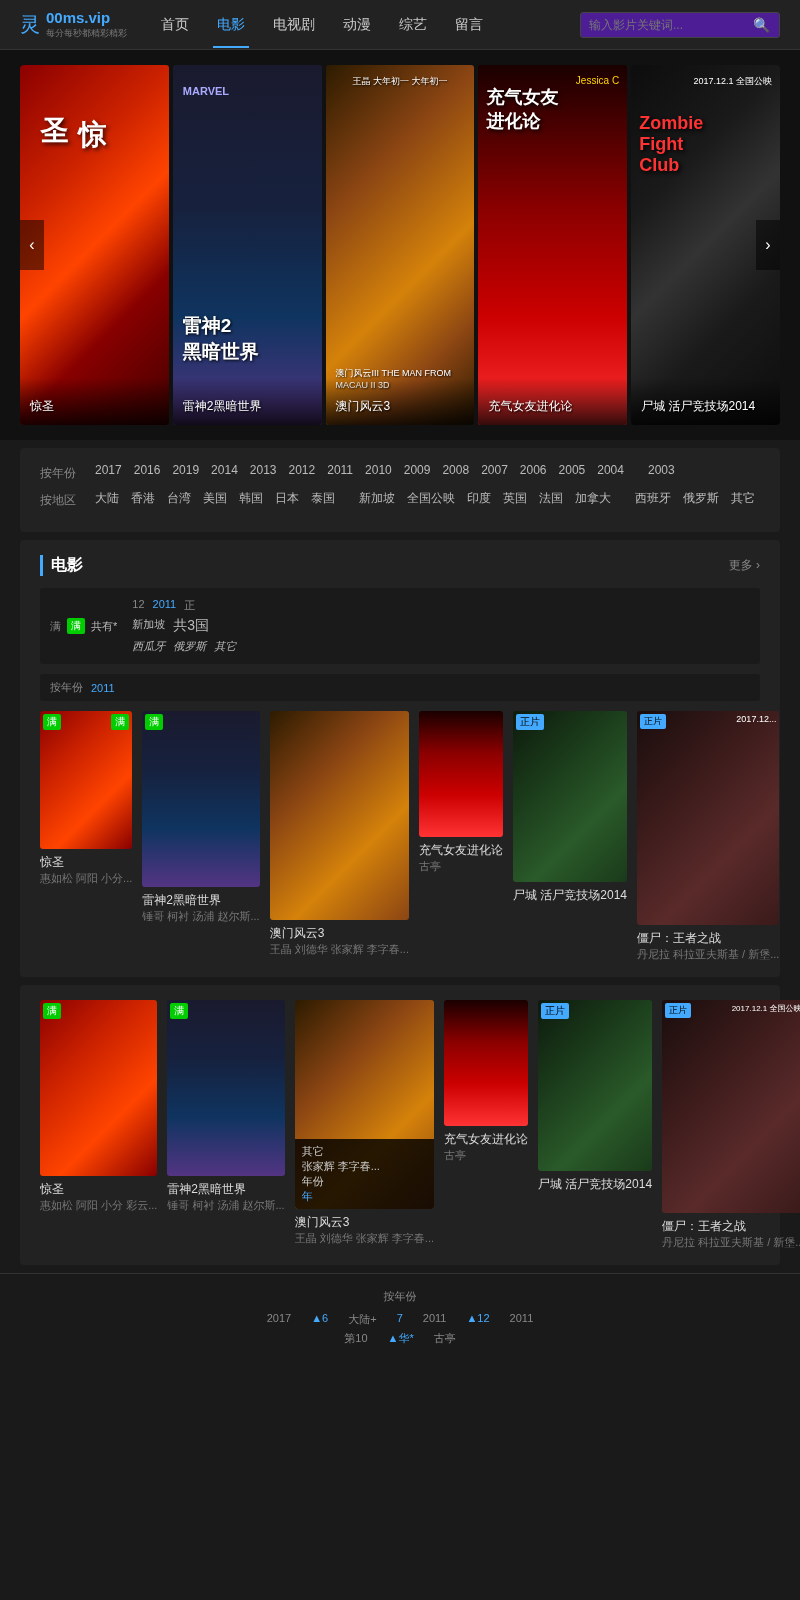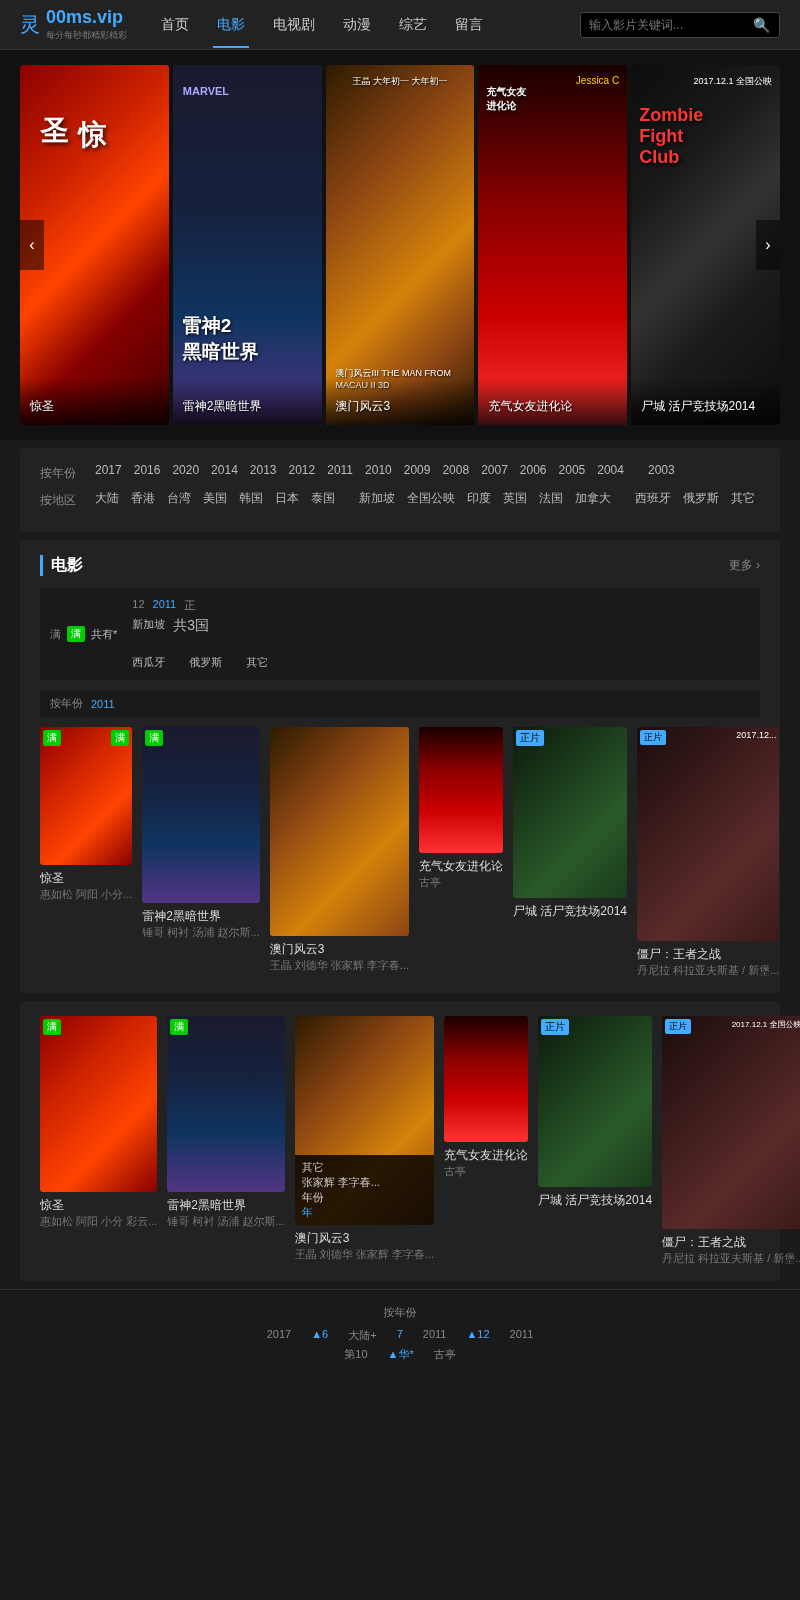--- a/index.html
+++ b/index.html
@@ -26,21 +26,21 @@
       align-items: center;
       margin-right: 30px;
     }
     .logo-icon {
       color: #4af;
       font-size: 20px;
       margin-right: 6px;
     }
     .logo-text {
       color: #4af;
-      font-size: 18px;
+      font-size: 15px;
       font-weight: bold;
       line-height: 1.2;
     }
     .logo-sub {
       color: #777;
       font-size: 9px;
     }
     .nav {
       display: flex;
       align-items: center;
@@ -63,21 +63,21 @@
       position: absolute;
       bottom: 0;
       left: 0;
       right: 0;
       height: 2px;
       background: #4af;
     }
     .search-box {
       display: flex;
       align-items: center;
-      background: #000000;
+      background: #4c1d95;
       border: 1px solid #444;
       border-radius: 3px;
       padding: 4px 8px;
       width: 200px;
     }
     .search-input {
       background: transparent;
       border: none;
       outline: none;
       color: #ccc;
@@ -390,47 +390,47 @@
 
       <div class="poster-item p3">
         <div style="position:absolute;top:10px;left:5px;right:5px;color:#fff;font-size:9px;text-align:center;text-shadow:1px 1px 2px #000;">王晶 大年初一 大年初一</div>
         <div class="poster-en-title" style="font-size:9px;bottom:35px;">澳门风云III THE MAN FROM MACAU II 3D</div>
         <div class="poster-overlay">
           <div class="poster-title">澳门风云3</div>
         </div>
       </div>
 
       <div class="poster-item p4">
-        <div style="position:absolute;top:20px;left:8px;color:#fff;font-size:10px;font-weight:bold;text-shadow:2px 2px 4px #000;">充气女友<br>进化论</div>
+        <div style="position:absolute;top:20px;left:8px;color:#fff;font-size:18px;font-weight:bold;text-shadow:2px 2px 4px #000;">充气女友<br>进化论</div>
         <div style="position:absolute;top:10px;right:8px;color:#ffd700;font-size:10px;">Jessica C</div>
         <div class="poster-overlay">
           <div class="poster-title">充气女友进化论</div>
         </div>
       </div>
 
       <div class="poster-item p5">
         <div style="position:absolute;top:10px;right:8px;color:#fff;font-size:9px;">2017.12.1 全国公映</div>
-        <div style="position:absolute;top:40px;left:8px;color:#ff3333;font-size:18px;font-weight:bold;text-shadow:2px 2px 4px #000;">Zombie<br>Fight<br>Club</div>
+        <div style="position:absolute;top:48px;left:8px;color:#ff3333;font-size:18px;font-weight:bold;text-shadow:2px 2px 4px #000;">Zombie<br>Fight<br>Club</div>
         <div class="poster-overlay">
           <div class="poster-title">尸城 活尸竞技场2014</div>
         </div>
       </div>
     </div>
     <button class="carousel-btn carousel-prev">‹</button>
     <button class="carousel-btn carousel-next">›</button>
   </div>
 </section>
 
 <section class="filter-section">
   <div class="filter-row">
     <span class="filter-label">按年份</span>
     <div class="filter-tags">
       <span class="filter-tag">2017</span>
       <span class="filter-tag">2016</span>
-      <span class="filter-tag">2020</span>
+      <span class="filter-tag">2019</span>
       <span class="filter-tag">2014</span>
       <span class="filter-tag">2013</span>
       <span class="filter-tag">2012</span>
       <span class="filter-tag">2011</span>
       <span class="filter-tag">2010</span>
       <span class="filter-tag">2009</span>
       <span class="filter-tag">2008</span>
       <span class="filter-tag">2007</span>
       <span class="filter-tag">2006</span>
       <span class="filter-tag">2005</span>
@@ -479,21 +479,21 @@
     <div style="flex:1;">
       <div style="display:flex; gap:8px; flex-wrap:wrap; margin-bottom:4px;">
         <span style="color:#888;font-size:11px;">12</span>
         <span style="color:#4af;font-size:11px;">2011</span>
         <span style="color:#888;font-size:11px;">正</span>
       </div>
       <div style="display:flex; gap:8px; flex-wrap:wrap;">
         <span style="color:#bbb;font-size:11px;">新加坡</span>
         <span style="color:#bbb;font-size:14px;">共3国</span>
       </div>
-      <div style="display:flex; gap:24px; flex-wrap:wrap;margin-top:20px;">
+      <div style="display:flex; gap:8px; flex-wrap:wrap;margin-top:4px;font-style:italic;">
         <span style="color:#bbb;font-size:11px;">西瓜牙</span>
         <span style="color:#bbb;font-size:11px;">俄罗斯</span>
         <span style="color:#bbb;font-size:11px;">其它</span>
       </div>
     </div>
   </div>
 
   <div style="background:#1a1a1a; padding:6px 10px; margin-bottom:10px; border-radius:3px; display:flex; align-items:center; gap:8px;">
     <span style="color:#888;font-size:11px;">按年份</span>
     <span style="color:#4af;font-size:11px;">2011</span>

